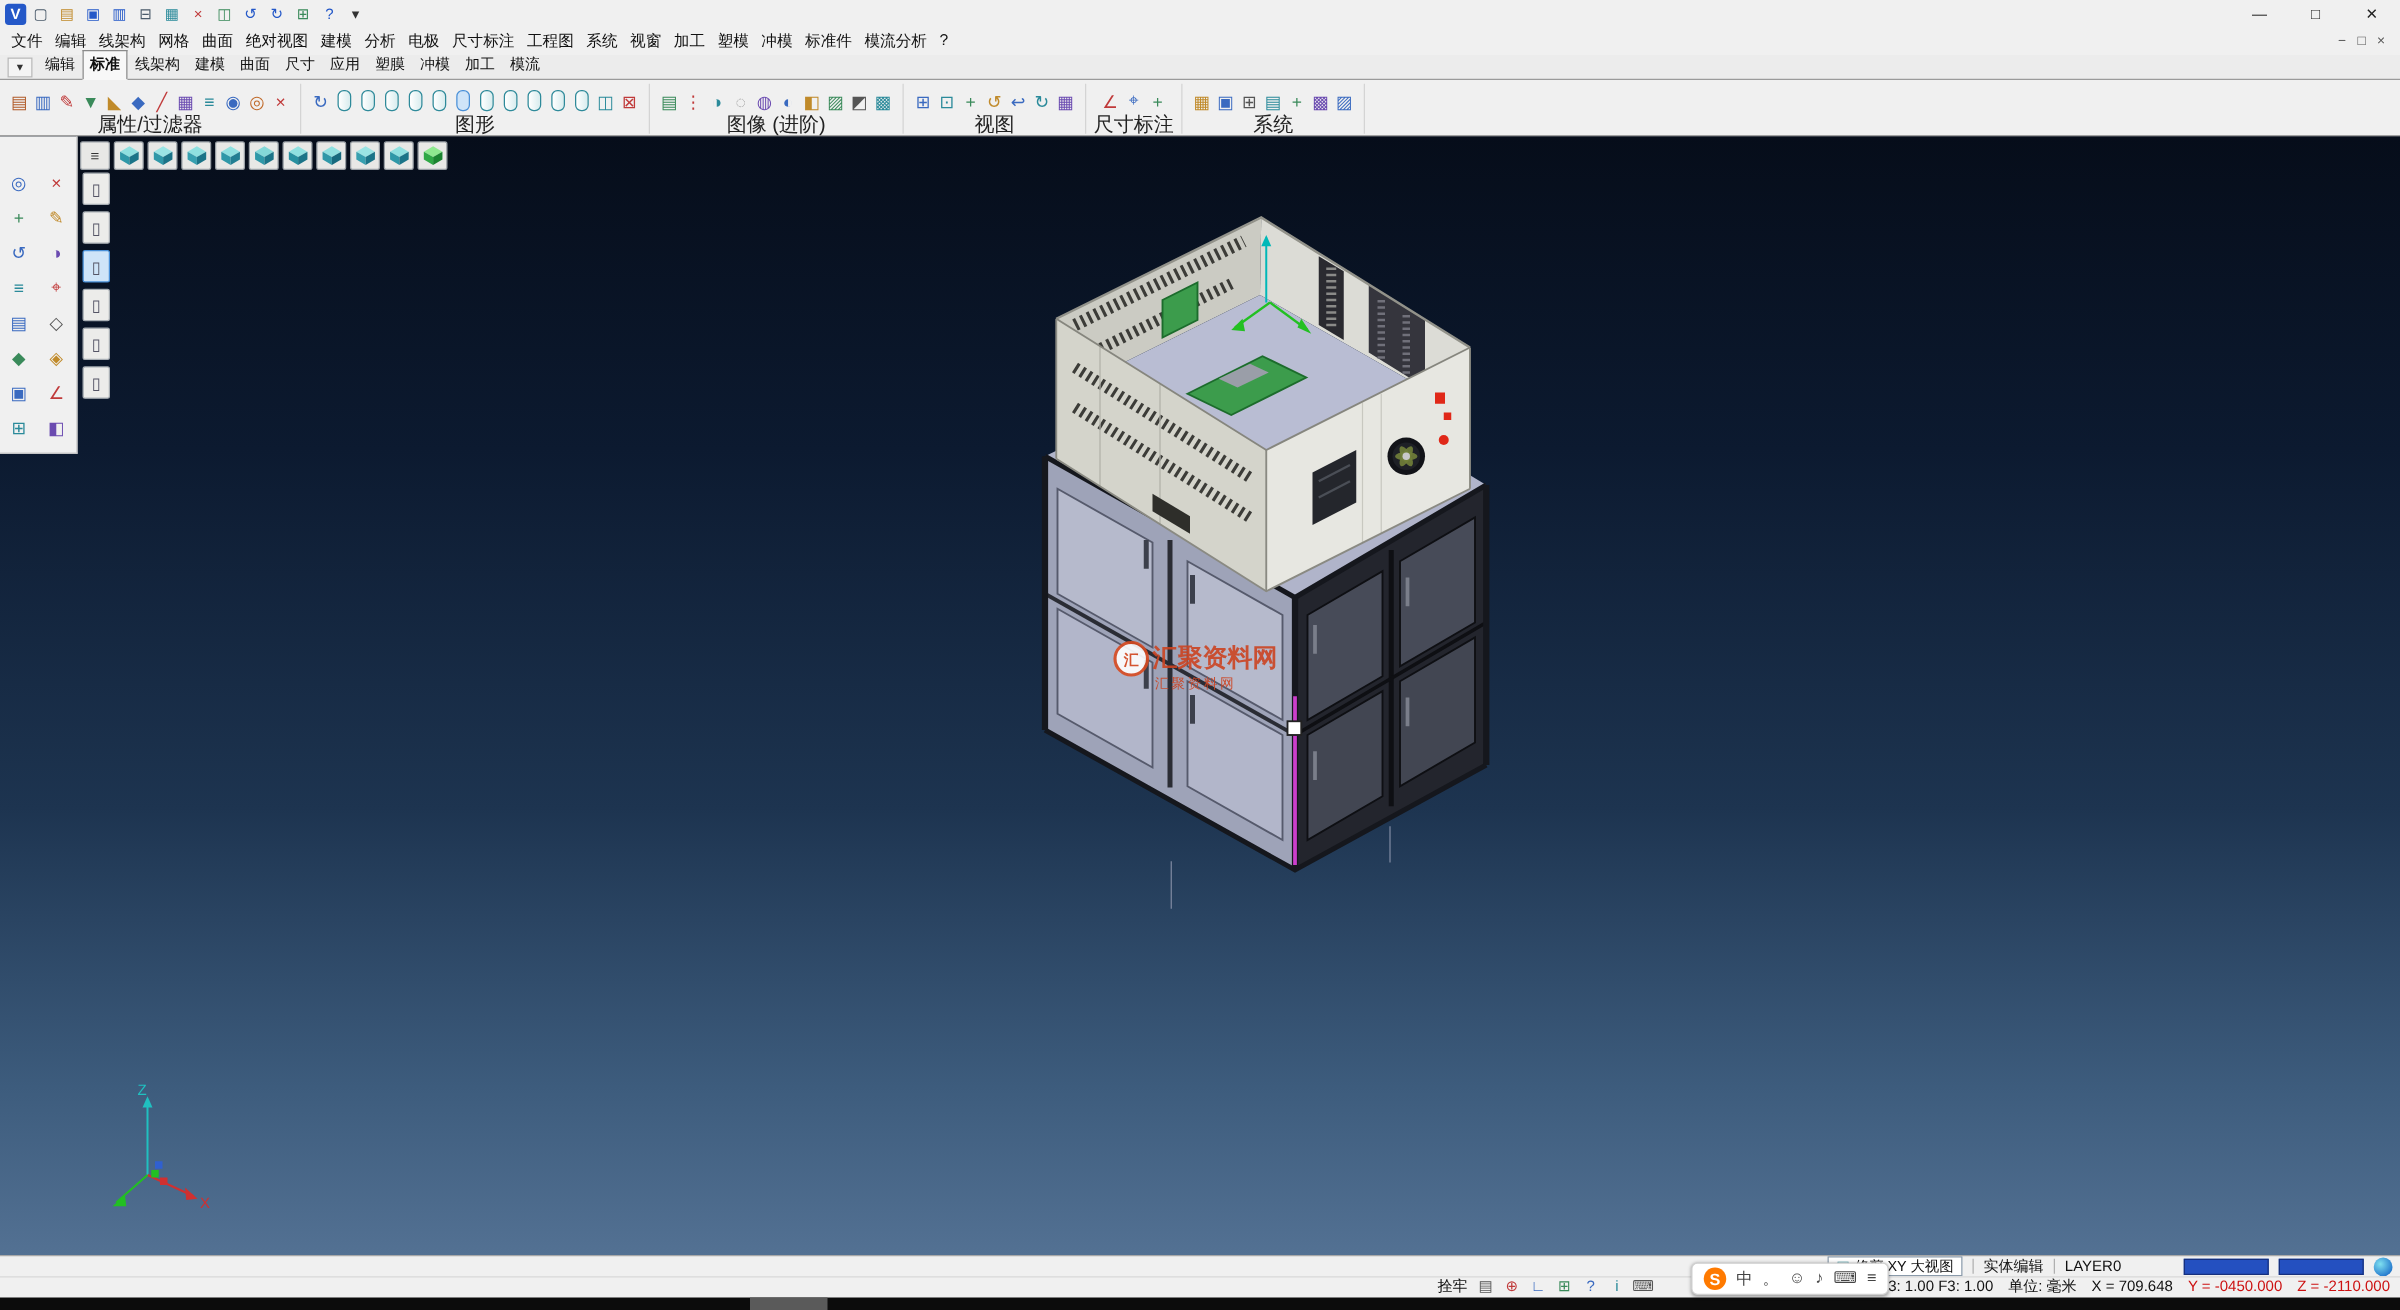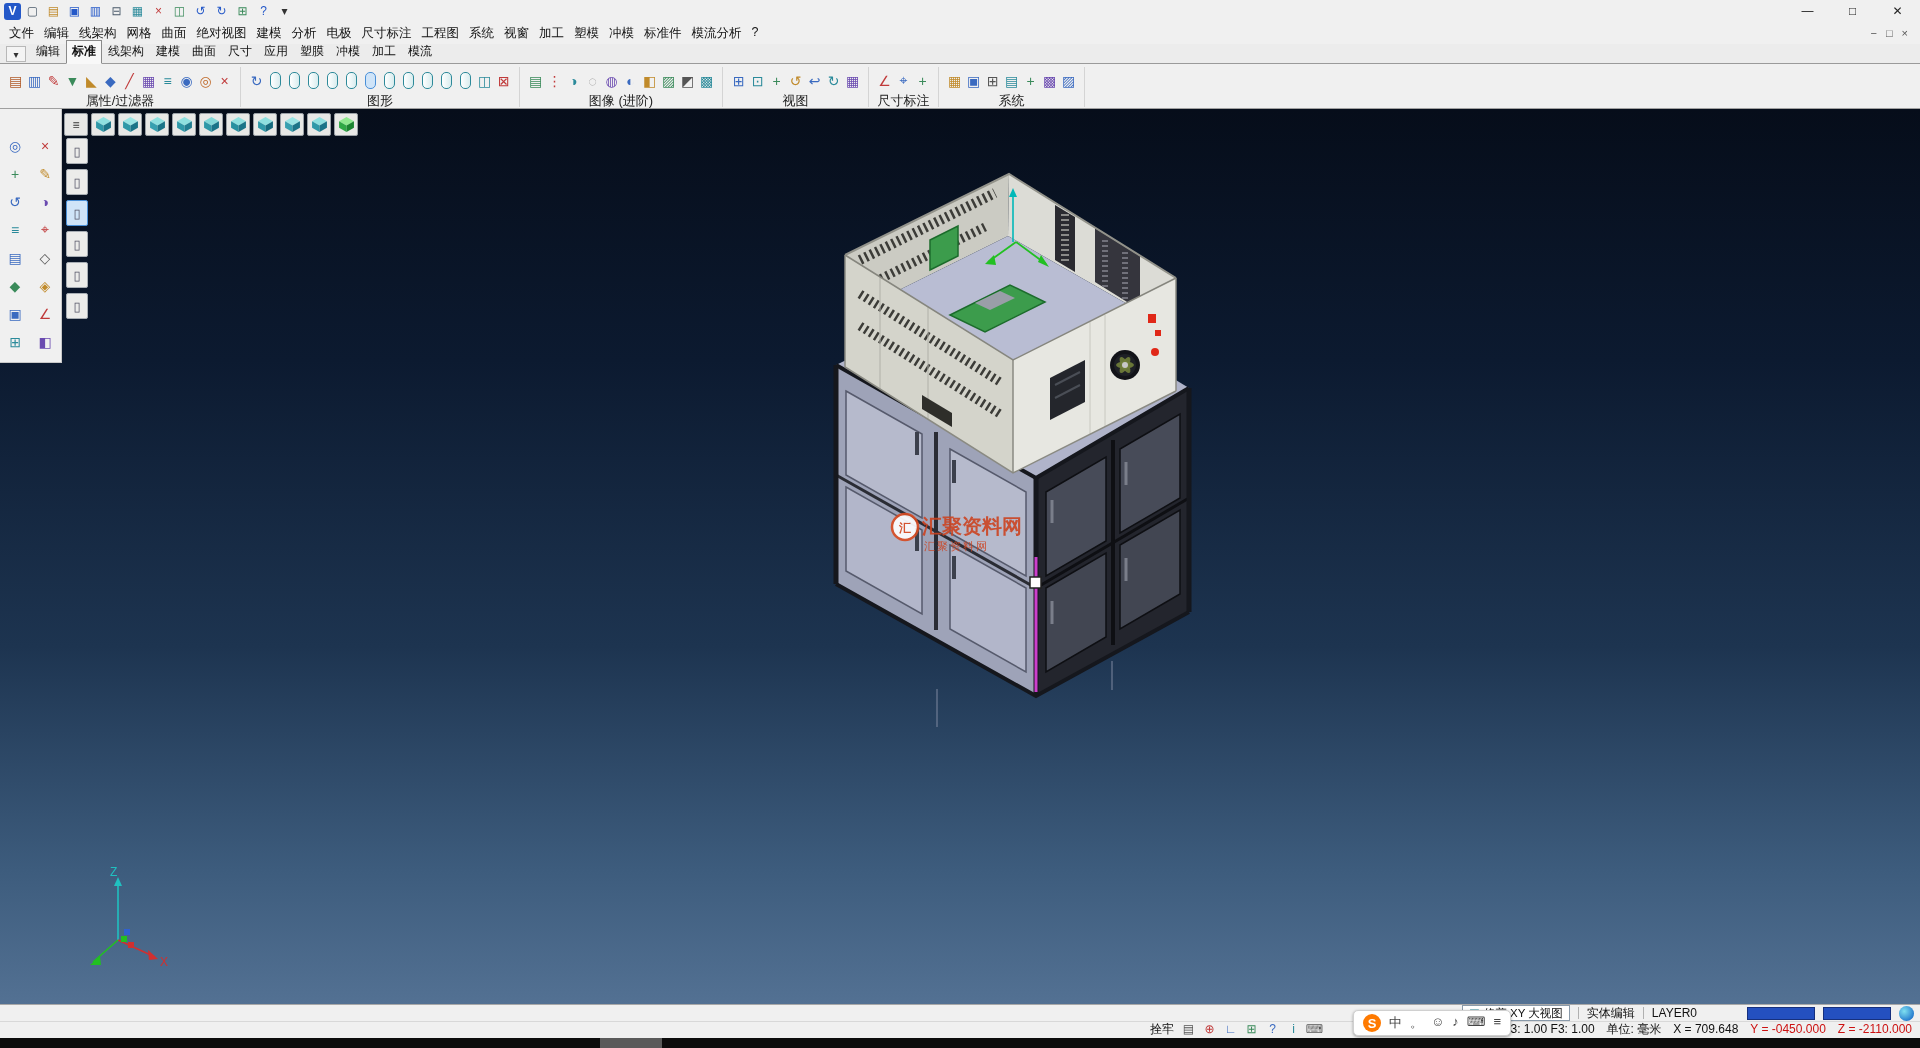--- a/index.html
+++ b/index.html
@@ -26,21 +26,21 @@
 .tab{padding:2px 5px 3px;font-size:12px;border:1px solid transparent;position:relative;top:1px;color:#111}
 .tab.active{background:#f8f8f8;border-color:#8a8a8a;border-bottom-color:#f8f8f8;font-weight:bold}
 
 
 .toolbar{position:absolute;top:64px;left:0;right:0;height:45px;background:#f0f0f0;border-bottom:1px solid #a0a0a0;display:flex;align-items:flex-start;padding-top:3px}
 .tgroup{display:flex;flex-direction:column;align-items:center;border-right:1px solid #d4d4d4;padding:0 6px}
 .ticons{display:flex;align-items:center;height:27px}
 .ticon{min-width:17px;height:24px;display:flex;align-items:center;justify-content:center;font-size:14px;margin:0 1px;border:1px solid transparent;border-radius:2px}
 .ticon.cap{min-width:11px;width:11px;height:17px;border:1px solid #2e8a9a;border-radius:5px;background:linear-gradient(90deg,#ffffff,#d8ecee);margin:2px 4px}
 .ticon.active{background:#cfe4f8;border-color:#4a90d8}
-.tlabel{font-size:13px;color:#222;line-height:13px}
+.tlabel{font-size:16px;color:#222;line-height:13px}
 
 
 .viewport{position:absolute;top:109px;left:0;width:1920px;height:895px;background:linear-gradient(180deg,#060d1a 0%,#0c1a30 28%,#1d3450 60%,#3d5c7d 85%,#537193 100%);overflow:hidden}
 .cube-row{position:absolute;left:64px;top:4px;display:flex;gap:3px}
 .cube-btn{width:24px;height:23px;background:#e8e8e6;border:1px solid #9aa0a6;border-radius:2px;display:flex;align-items:center;justify-content:center;font-size:12px;color:#333;padding:0}
 .left-panel{position:absolute;left:0;top:0;width:62px;padding:24px 0 8px;background:#f0f0f0;border-right:1px solid #c8c8c8;border-bottom:1px solid #c8c8c8;display:grid;grid-template-columns:28px 28px;justify-content:center;gap:3px 2px}
 .lt-icon{width:27px;height:25px;display:flex;align-items:center;justify-content:center;font-size:14px;border-radius:2px}
 .side-strip{position:absolute;left:66px;top:29px;display:flex;flex-direction:column;gap:5px}
 .strip-btn{width:22px;height:26px;background:#ececea;border:1px solid #a8aeb4;border-radius:2px;display:flex;align-items:center;justify-content:center;font-size:13px;color:#556}
 .strip-btn.active{background:#cfe4f8;border-color:#4a90d8}

